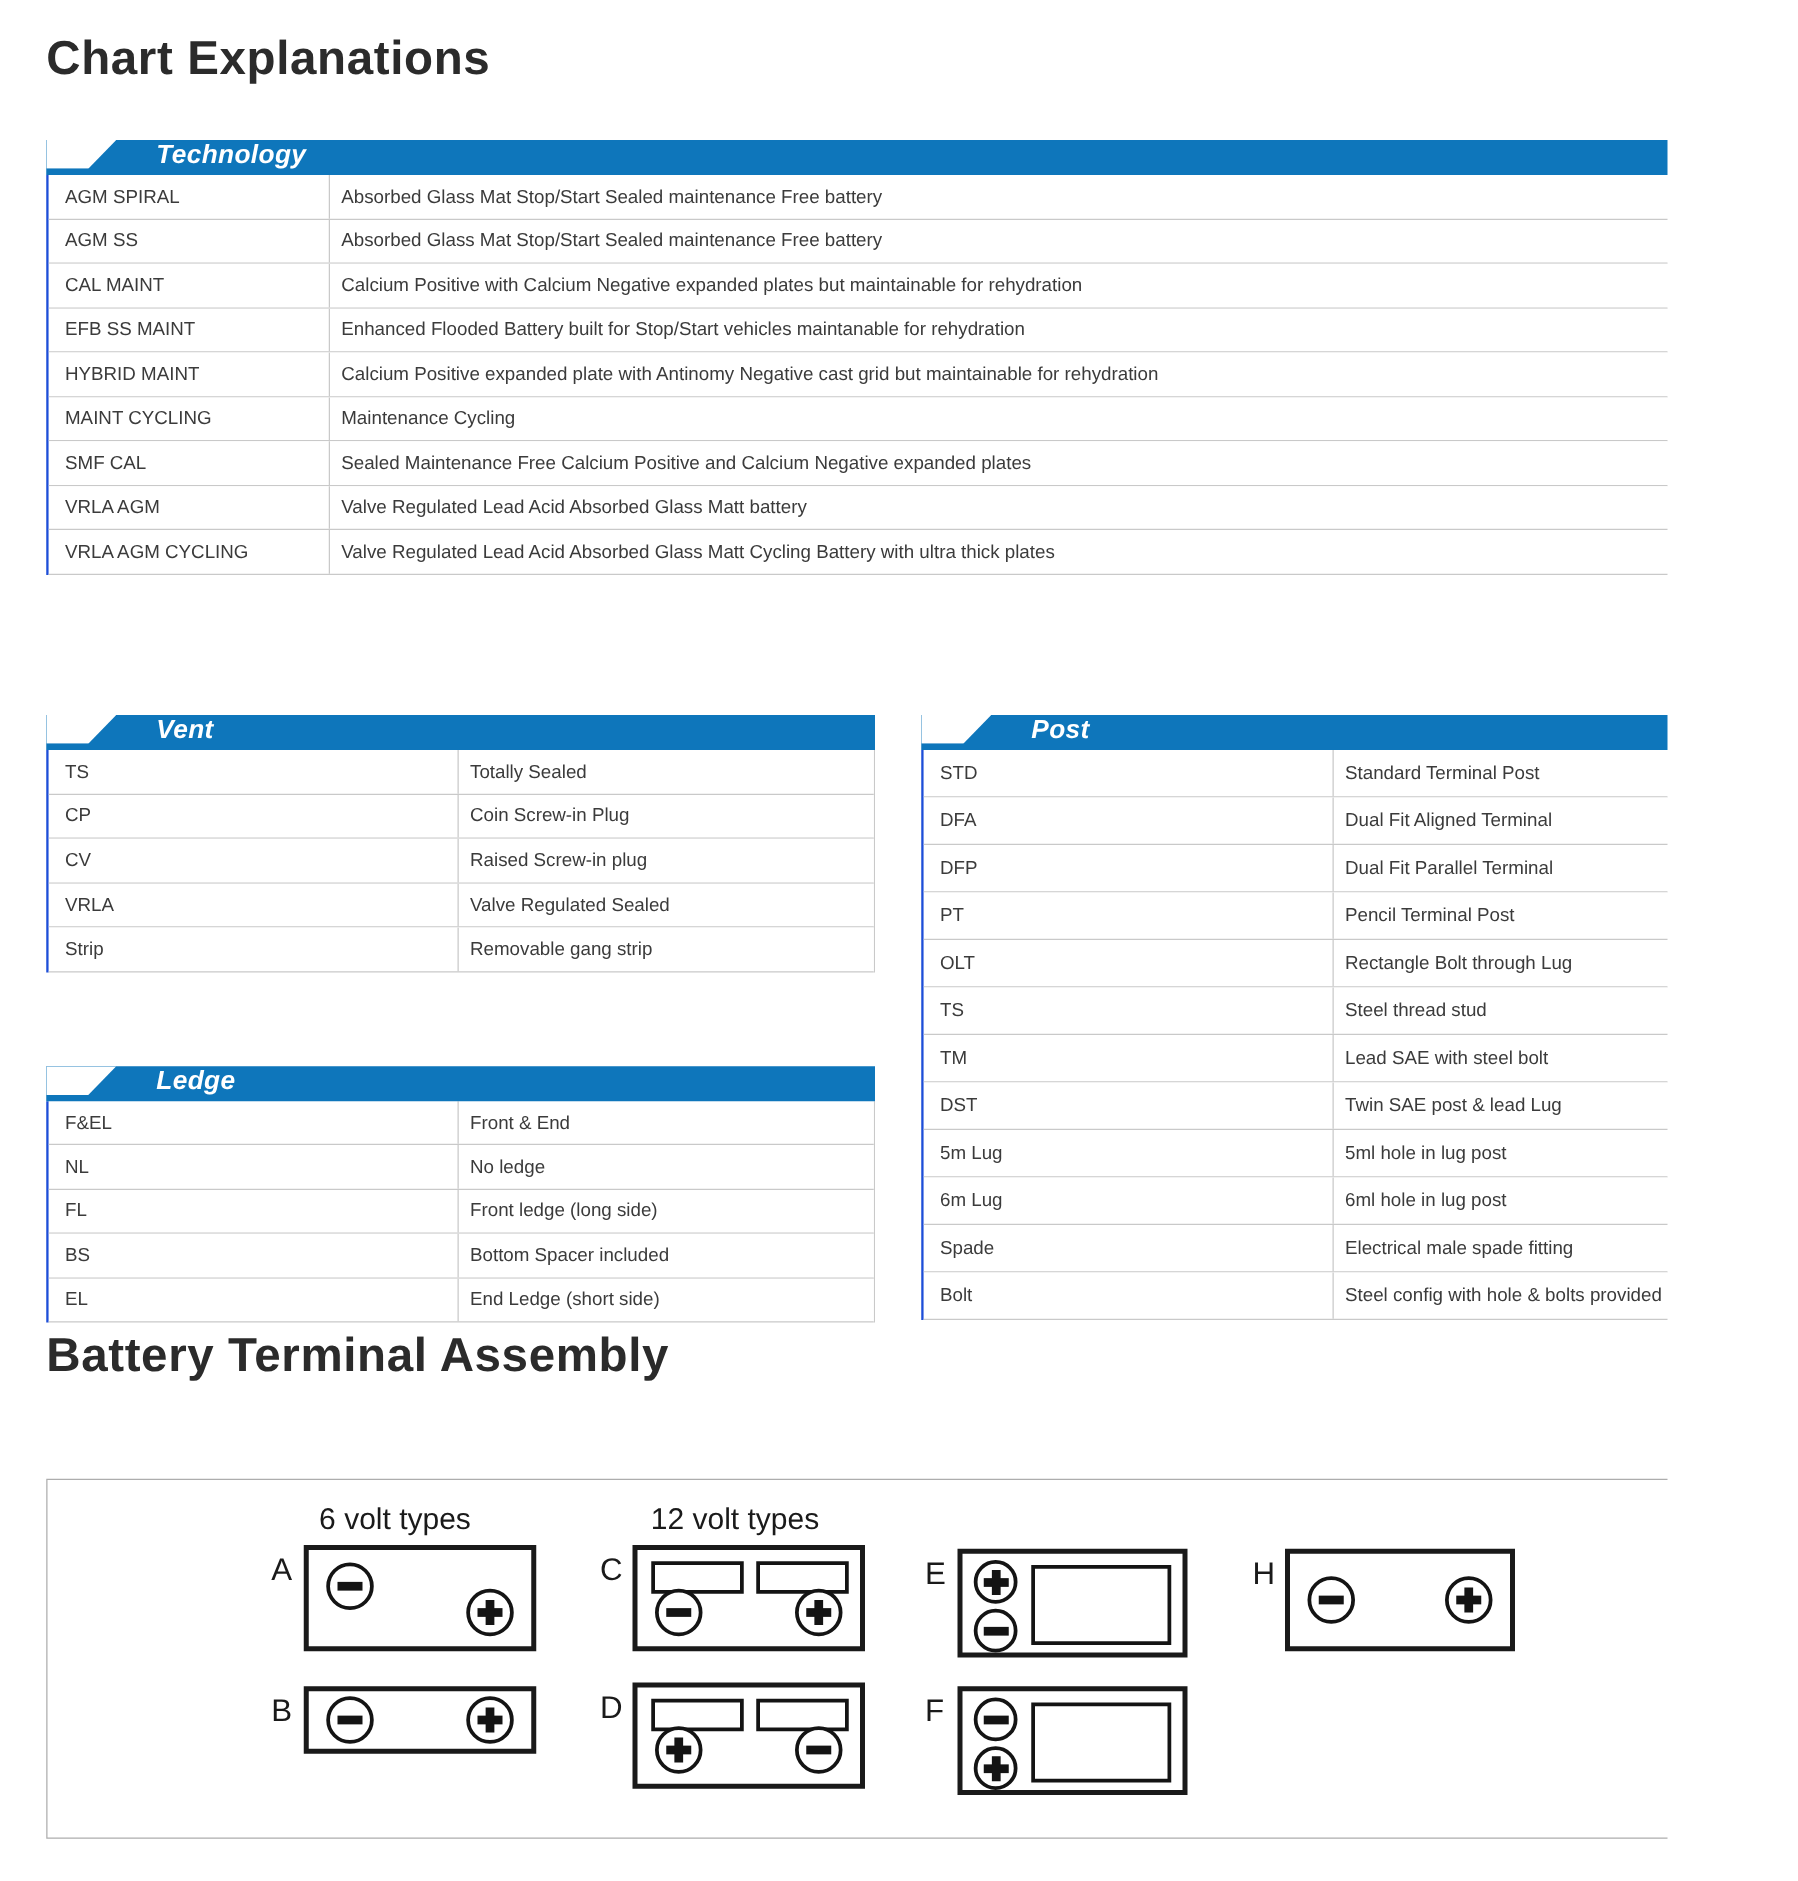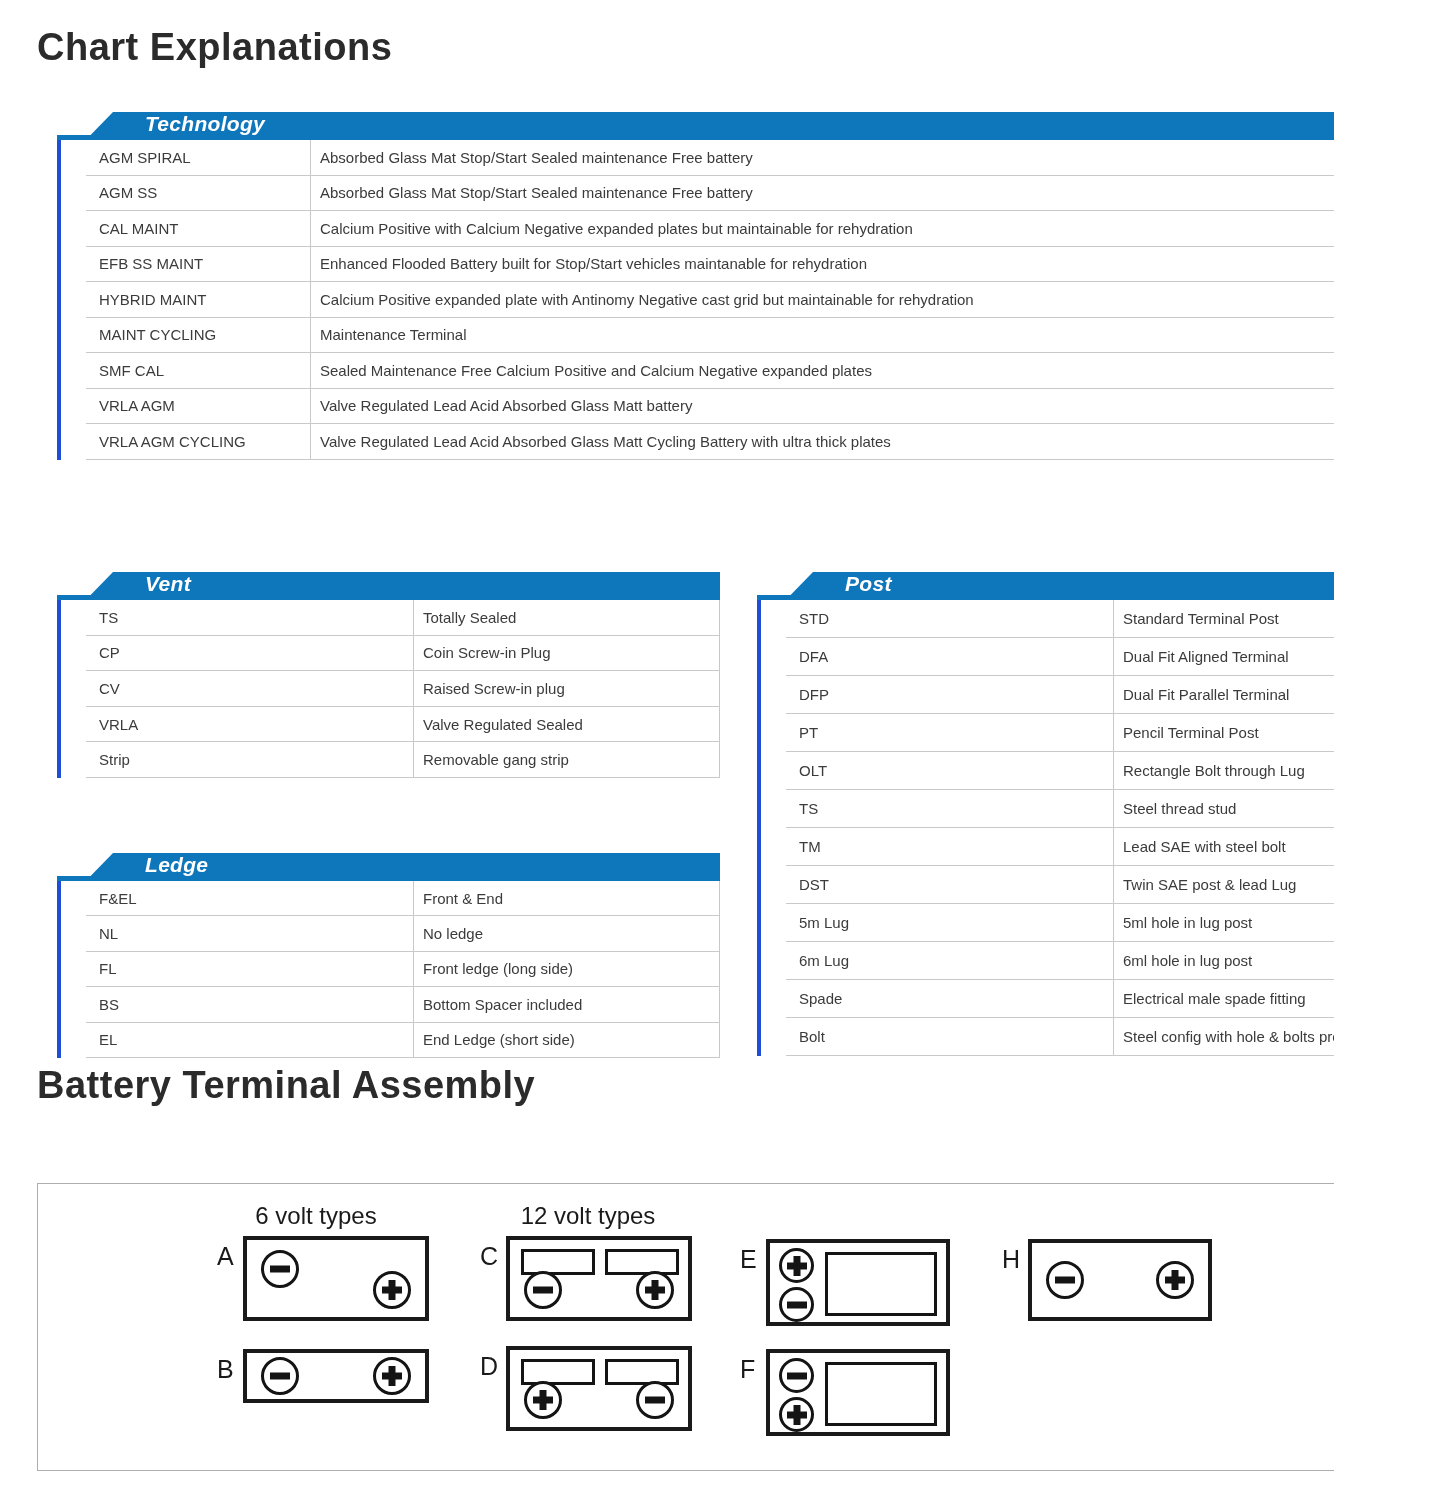--- a/index.html
+++ b/index.html
@@ -5,33 +5,33 @@
   * { margin:0; padding:0; box-sizing:border-box; }
   html,body { background:#ffffff; }
   body { font-family:"Liberation Sans", sans-serif; }
   .page { position:relative; width:1334px; height:1505px; background:#fff; overflow:hidden; }
 
   .big-title { position:absolute; left:37px; font-size:38px; font-weight:bold; color:#2b2b2b; letter-spacing:0.5px; }
   #title-main { top:26px; }
   #title-battery { top:1064px; }
 
   
-  .tbl { position:absolute;margin-left:20px; }
+  .tbl { position:absolute; }
   .tbl.tech  { left:37px;  top:112px; width:1355px; --col1:225px; --rowh:35.5px; }
   .tbl.vent  { left:37px;  top:572px; width:663px;  --col1:328px; --rowh:35.6px; }
   .tbl.post  { left:737px; top:572px; width:655px;  --col1:328px; --rowh:38px;   }
   .tbl.ledge { left:37px;  top:853px; width:663px;  --col1:328px; --rowh:35.4px; }
 
   .banner { position:relative; height:28px; background:#0e76bb; }
   .banner .notch { position:absolute; left:0; top:0; width:56px; height:23px; background:#fff;
                    clip-path:polygon(0 0, 100% 0, 60% 100%, 0 100%); }
   .banner .btitle { position:absolute; left:88px; top:0px; color:#ffffff; font-style:italic;
                     font-weight:bold; font-size:21px; letter-spacing:0.3px; }
 
-  .rows { border-left:4px solid #1d4ed8; border-right:1px solid #c9c9c9;padding-left:25px; }
+  .rows { border-left:2px solid #1d4ed8; border-right:1px solid #c9c9c9; }
   .trow { display:flex; height:var(--rowh); border-bottom:1px solid #c9c9c9; background:#fff; }
   .trow .c1 { width:var(--col1); border-right:1px solid #c9c9c9; display:flex; align-items:center;
               padding-left:13px; font-size:15px; color:#3b3b3b; }
   .trow .c2 { flex:1; display:flex; align-items:center; padding-left:9px; font-size:15px; color:#3b3b3b; }
 
   
   .diagram-box { position:absolute; left:37px; top:1183px; width:1355px; height:288px;
                  border:1px solid #adadad; background:#fff; }
   .group-label { position:absolute; top:18px; width:220px; text-align:center; font-size:24px; color:#1a1a1a; }
   #grp-6v  { left:168px; }
@@ -98,21 +98,21 @@
         <div class="trow">
           <div class="c1">EFB SS MAINT</div>
           <div class="c2">Enhanced Flooded Battery built for Stop/Start vehicles maintanable for rehydration</div>
         </div>
         <div class="trow">
           <div class="c1">HYBRID MAINT</div>
           <div class="c2">Calcium Positive expanded plate with Antinomy Negative cast grid but maintainable for rehydration</div>
         </div>
         <div class="trow">
           <div class="c1">MAINT CYCLING</div>
-          <div class="c2">Maintenance Terminal</div>
+          <div class="c2">Maintenance Cycling</div>
         </div>
         <div class="trow">
           <div class="c1">SMF CAL</div>
           <div class="c2">Sealed Maintenance Free Calcium Positive and Calcium Negative expanded plates</div>
         </div>
         <div class="trow">
           <div class="c1">VRLA AGM</div>
           <div class="c2">Valve Regulated Lead Acid Absorbed Glass Matt battery</div>
         </div>
         <div class="trow">

